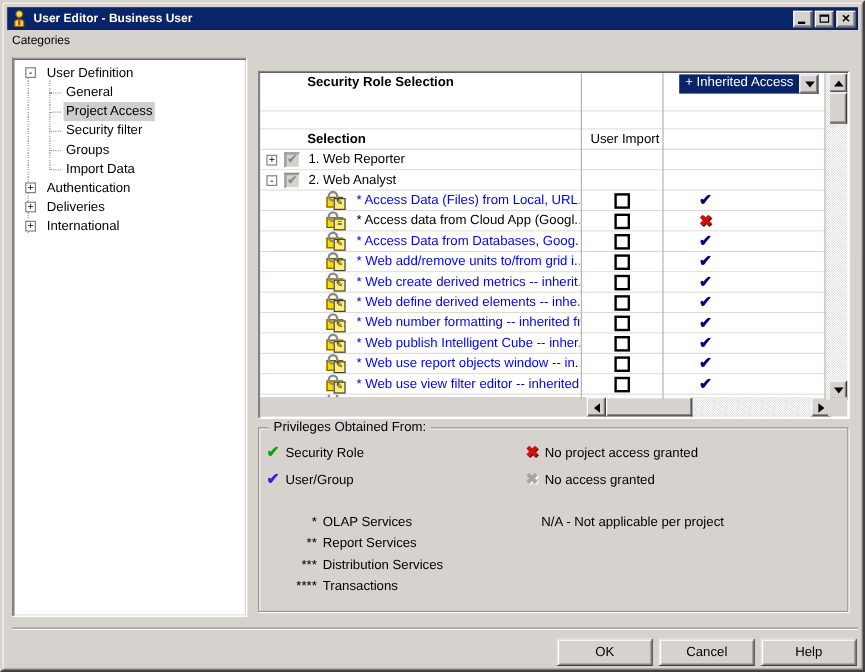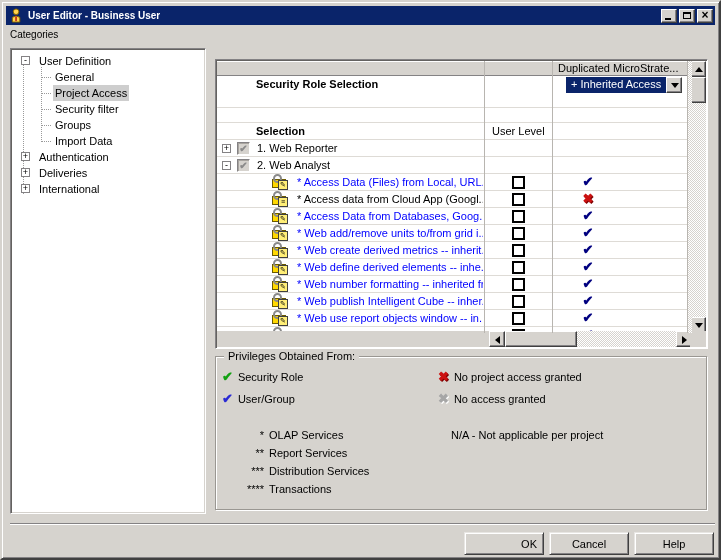--- a/index.html
+++ b/index.html
@@ -172,39 +172,36 @@
   </div>
 
 
   <div class="grid">
     <div class="gcontent">
       <div class="vline" style="left:267px;"></div>
       <div class="vline" style="left:335px;"></div>
       <div class="vline" style="left:470px;"></div>
       <div class="fillstrip dither"></div>
 
-      <div class="ghead">
-        <span class="hcell3">Duplicated MicroStrate...</span>
-      </div>
 
       <div class="grow r18">
         <span class="boldcell">Security Role Selection</span>
         <span class="combo">
           <span class="combo-val">+ Inherited Access</span>
           <span class="combo-btn">
               <i class="sbtn-i arr-dn" style="position:absolute;"></i>
             </span>
         </span>
       </div>
 
       <div class="grow r15"></div>
 
       <div class="grow r17">
         <span class="boldcell">Selection</span>
-        <span class="ulcell">User Level</span>
+        <span class="ulcell">User Import</span>
       </div>
 
       <div class="grow r17">
         <span class="gexp">+</span>
         <span class="tri"></span>
         <span class="grplabel">1. Web Reporter</span>
       </div>
 
       <div class="grow r17">
         <span class="gexp">-</span>
@@ -327,16 +324,16 @@
     <span class="lgitem" style="left:14px;top:108px;">
       <span class="stars">***</span><span>Distribution Services</span>
     </span>
     <span class="lgitem" style="left:14px;top:126px;">
       <span class="stars">****</span><span>Transactions</span>
     </span>
     <span class="lgitem" style="left:235px;top:72px;">N/A - Not applicable per project</span>
   </div>
 
   <div class="sep"></div>
-  <button class="btn" style="left:462px;text-align:right;">OK</button>
+  <button class="btn" style="left:462px;">OK</button>
   <button class="btn" style="left:547px;">Cancel</button>
   <button class="btn" style="left:632px;">Help</button>
 </div>
 
 </body></html>

